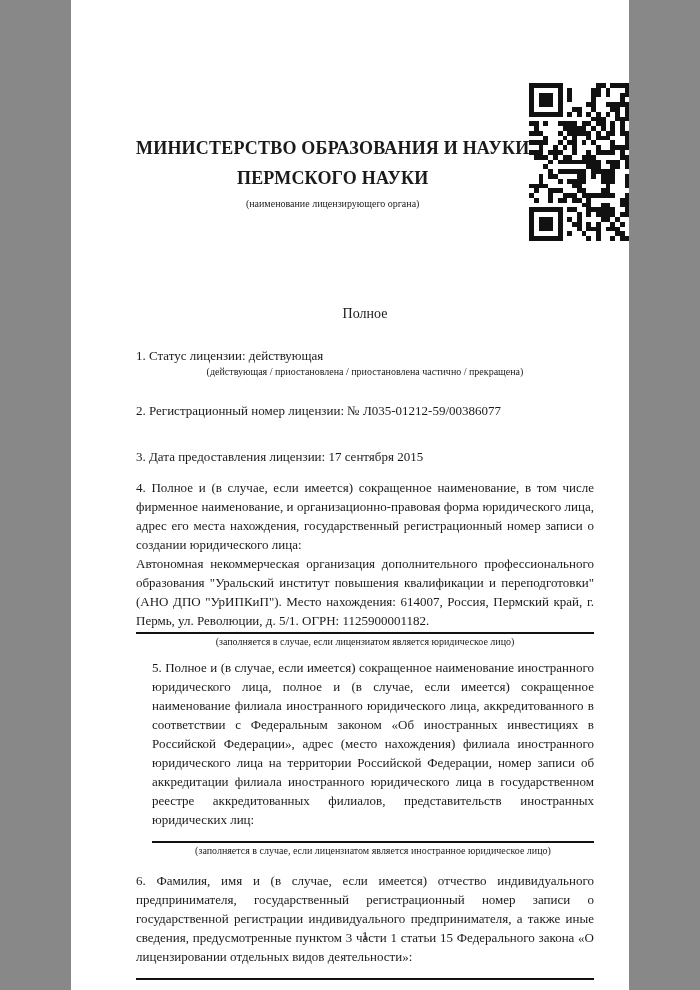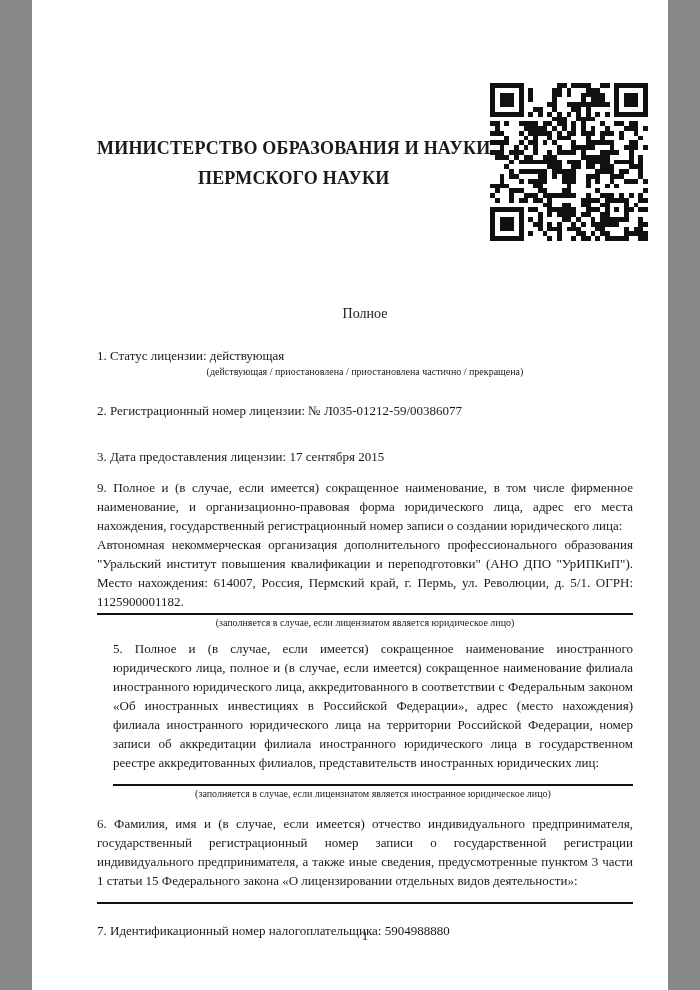--- a/index.html
+++ b/index.html
@@ -1,18 +1,18 @@
 <!DOCTYPE html>
 <html lang="ru"><head>
 <meta charset="utf-8">
 <style>
   html,body{margin:0;padding:0;background:#888;}
   .page{
     position:relative;
-    width:636px;height:990px;
+    width:558px;height:990px;
     margin:0 auto;
     background:#ffffff;
     color:#1a1a1a;
     font-family:"Liberation Serif","DejaVu Serif",serif;
     box-sizing:border-box;
     padding:0 35px 16px 65px;
     overflow:hidden;
   }
   .header-row{
     margin-top:83px;
@@ -83,20 +83,21 @@
 </style>
 </head>
 <body>
 
 <div class="page">
 
   <div class="header-row">
     <div class="ministry">
       <div class="ministry-name">МИНИСТЕРСТВО ОБРАЗОВАНИЯ И НАУКИ</div>
       <div class="ministry-name">ПЕРМСКОГО НАУКИ</div>
+      <div class="small-caption">(наименование лицензирующего органа)</div>
     </div>
     <div class="qr">
       <svg id="qr-svg" viewBox="0 0 33 33" width="158" height="158" shape-rendering="crispEdges" fill="#111" xmlns="http://www.w3.org/2000/svg">
           <rect x="0" y="0" width="1" height="1"></rect>
           <rect x="1" y="0" width="1" height="1"></rect>
           <rect x="2" y="0" width="1" height="1"></rect>
           <rect x="3" y="0" width="1" height="1"></rect>
           <rect x="4" y="0" width="1" height="1"></rect>
           <rect x="5" y="0" width="1" height="1"></rect>
           <rect x="6" y="0" width="1" height="1"></rect>
@@ -647,21 +648,21 @@
   <div class="items">
 
     <div class="line item1">1. Статус лицензии: действующая</div>
     <div class="small-caption cap">(действующая / приостановлена / приостановлена частично / прекращена)</div>
 
     <div class="line item2">2. Регистрационный номер лицензии: № Л035-01212-59/00386077</div>
 
     <div class="line item3">3. Дата предоставления лицензии: 17 сентября 2015</div>
 
     <div class="item4">
-      <div class="para">9. Полное и (в случае, если имеется) сокращенное наименование, в том числе фирменное наименование, и организационно-правовая форма юридического лица, адрес его места нахождения, государственный регистрационный номер записи о создании юридического лица:</div>
+      <div class="para">4. Полное и (в случае, если имеется) сокращенное наименование, в том числе фирменное наименование, и организационно-правовая форма юридического лица, адрес его места нахождения, государственный регистрационный номер записи о создании юридического лица:</div>
       <div class="para">Автономная некоммерческая организация дополнительного профессионального образования "Уральский институт повышения квалификации и переподготовки" (АНО ДПО "УрИПКиП"). Место нахождения: 614007, Россия, Пермский край, г. Пермь, ул. Революции, д. 5/1. ОГРН: 1125900001182.</div>
       <hr class="rule">
       <div class="small-caption cap">(заполняется в случае, если лицензиатом является юридическое лицо)</div>
     </div>
 
     <div class="item5">
       <div class="para">5. Полное и (в случае, если имеется) сокращенное наименование иностранного юридического лица, полное и (в случае, если имеется) сокращенное наименование филиала иностранного юридического лица, аккредитованного в соответствии с Федеральным законом «Об иностранных инвестициях в Российской Федерации», адрес (место нахождения) филиала иностранного юридического лица на территории Российской Федерации, номер записи об аккредитации филиала иностранного юридического лица в государственном реестре аккредитованных филиалов, представительств иностранных юридических лиц:</div>
       <div class="fill-space"></div>
       <hr class="rule">
       <div class="small-caption cap">(заполняется в случае, если лицензиатом является иностранное юридическое лицо)</div>

